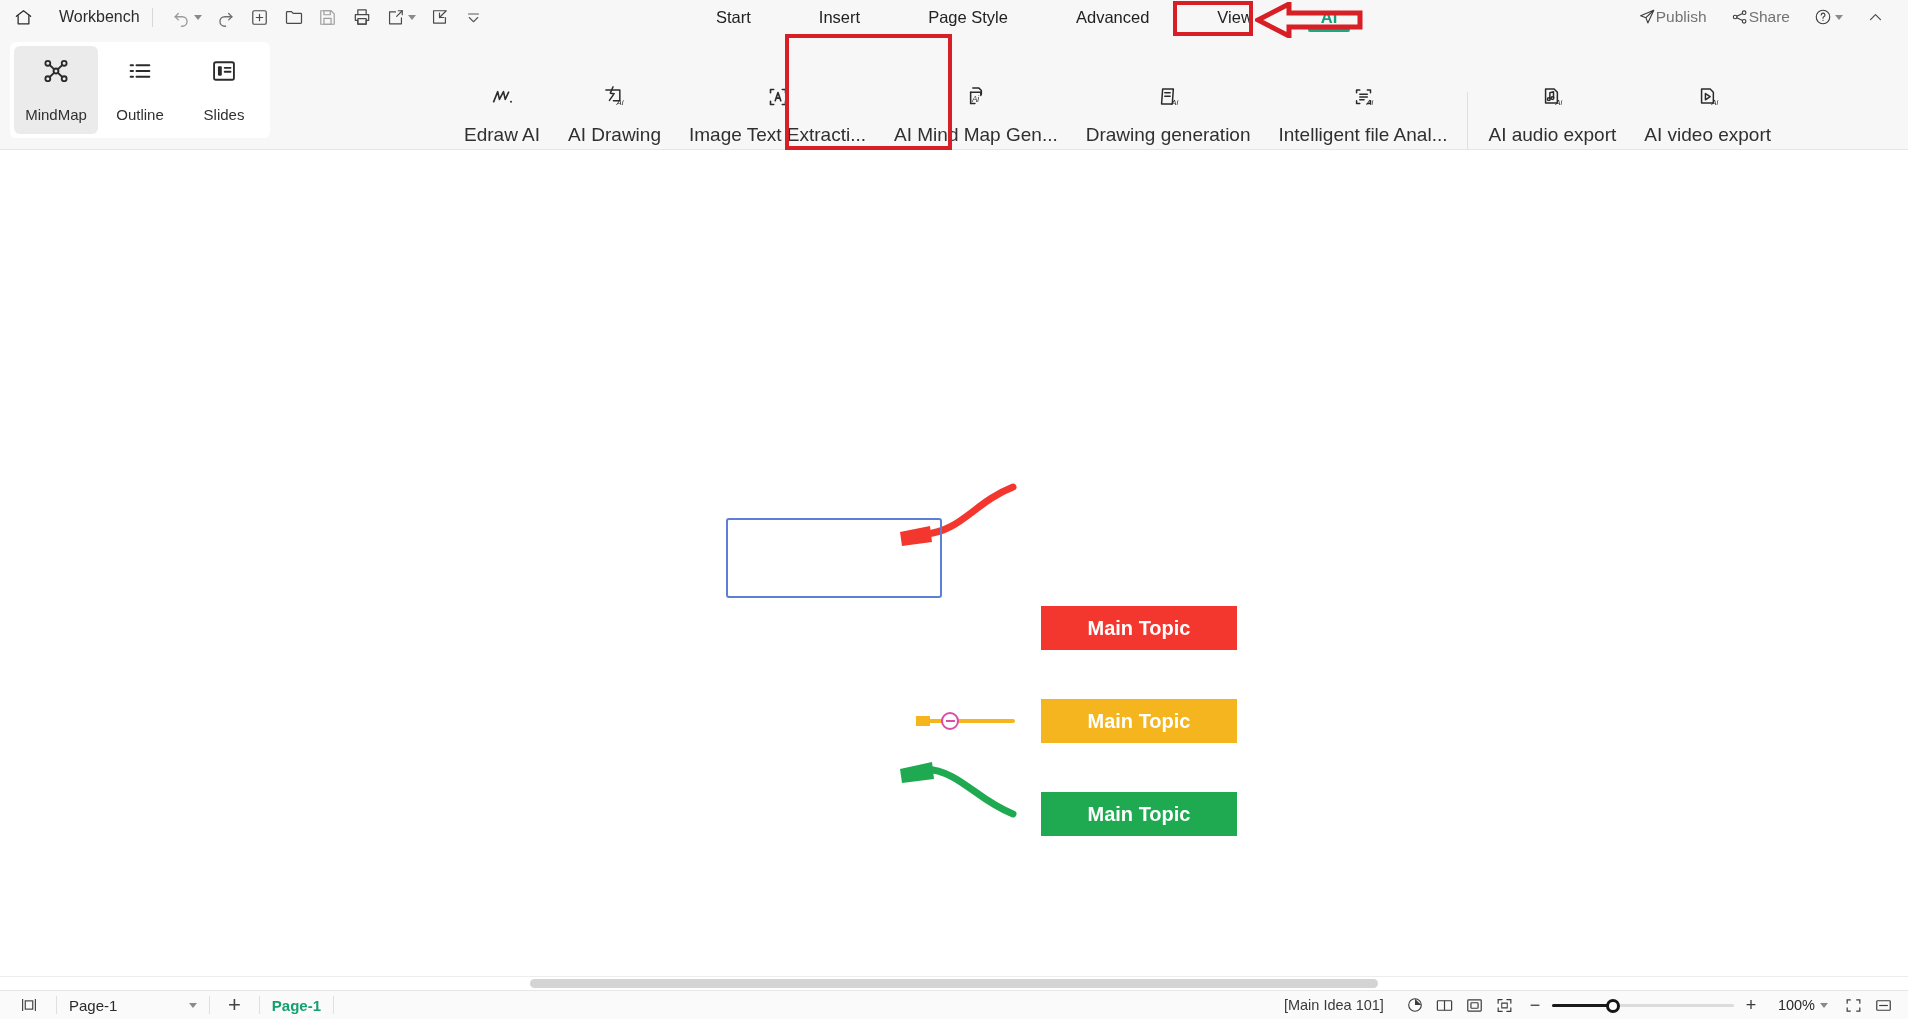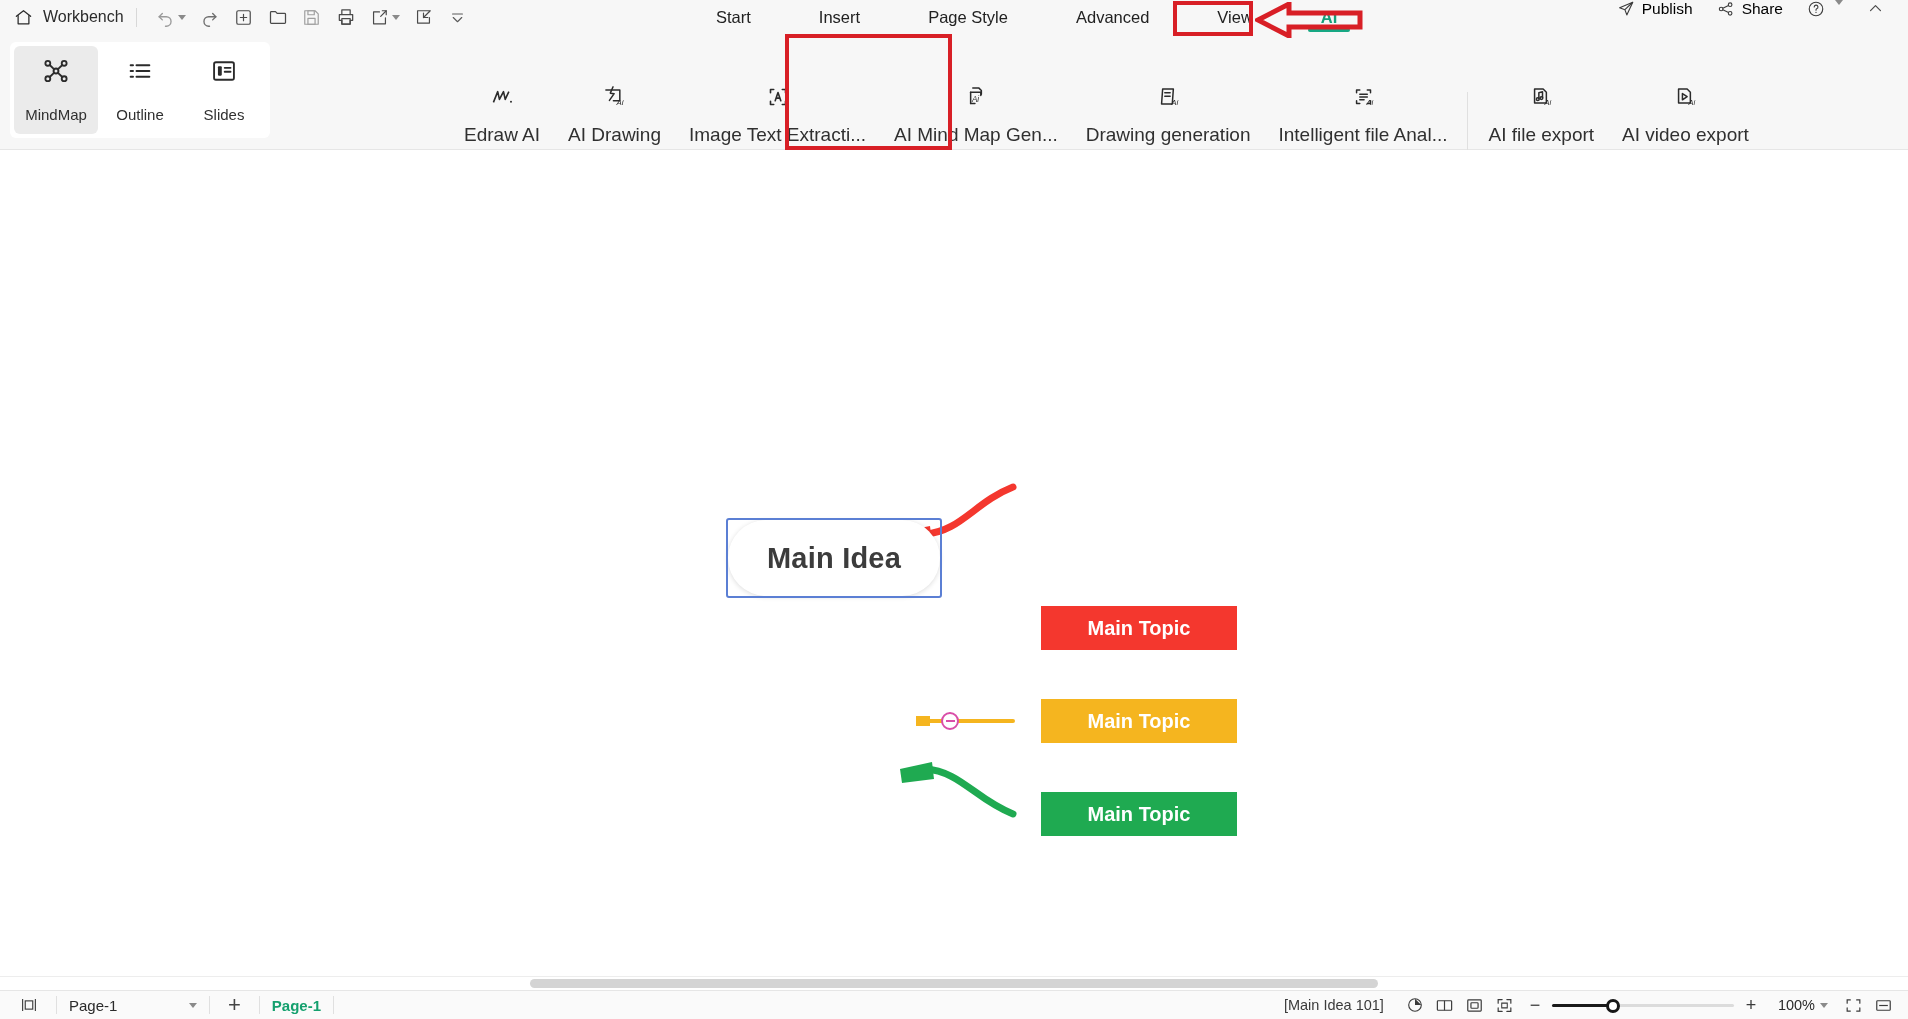--- a/index.html
+++ b/index.html
@@ -12,21 +12,21 @@
   }
   .app { position: relative; width: 1908px; height: 1019px; background:#fff; }
 
   
   .titlebar {
     position: absolute; left:0; top:0; width:1908px; height:34px;
     background:#f7f7f7;
     display:flex; align-items:center;
   }
   .tb-home {
-    display:flex; align-items:center; gap:10px;
+    display:flex; align-items:center; gap:26px;
     margin-left:14px; height:34px; cursor:default;
   }
   .tb-home .label { font-size:16px; color:#2b2b2b; }
   .tb-sep { width:1px; height:19px; background:#d8d8d8; margin:0 12px; }
   .tb-icons { display:flex; align-items:center; gap:0px; }
   .tb-btn {
     width:34px; height:30px; display:flex; align-items:center; justify-content:center;
     cursor:default;
   }
   .tb-btn.wdrop { width:44px; }
@@ -66,22 +66,22 @@
   .hl-mindmapgen {
     position:absolute; left:785px; top:34px; width:167px; height:116px;
     border:4px solid #d81f26; pointer-events:none;
   }
 
   .tb-right {
     position:absolute; right:12px; top:0; height:34px;
     display:flex; align-items:center; gap:0;
   }
   .tb-right .item {
-    display:flex; align-items:flex-start; gap:7px; padding:0 12px; height:34px;
-    font-size:15.5px; color:#000000; cursor:default;
+    display:flex; align-items:center; padding:0 12px; height:34px;
+    font-size:15.5px; color:#737373; cursor:default;
   }
 
   
   .ribbon {
     position:absolute; left:0; top:34px; width:1908px; height:116px;
     background:#f7f7f7; border-bottom:1px solid #e6e6e6;
   }
   .ribbon-left {
     position:absolute; left:10px; top:8px;
     display:flex; align-items:flex-start; gap:0px;
@@ -430,21 +430,21 @@
       <div class="ri">
         <span>
           <svg class="icon" width="30" height="30" viewBox="0 0 28 28" fill="none" stroke="#2b2b2b" stroke-width="1.4" stroke-linecap="round" stroke-linejoin="round">
               <path d="M8 6.5h8l3 3v10H8z"></path>
               <path d="M12 15.6V10l3.4-.9v5.4"></path>
               <circle cx="11" cy="16" r="1.3"></circle>
               <circle cx="14.4" cy="15" r="1.3"></circle>
               <text x="17.2" y="21.6" font-size="7" fill="#2b2b2b" stroke="none" font-family="Liberation Sans, sans-serif" font-style="italic">Ai</text>
             </svg>
         </span>
-        <span class="cap">AI file export</span>
+        <span class="cap">AI audio export</span>
       </div>
 
       <div class="ri">
         <span>
           <svg class="icon" width="30" height="30" viewBox="0 0 28 28" fill="none" stroke="#2b2b2b" stroke-width="1.4" stroke-linecap="round" stroke-linejoin="round">
               <path d="M8 6.5h8l3 3v10H8z"></path>
               <path d="m11.6 10.8 4.4 2.9-4.4 2.9z"></path>
               <text x="17.2" y="21.6" font-size="7" fill="#2b2b2b" stroke="none" font-family="Liberation Sans, sans-serif" font-style="italic">Ai</text>
             </svg>
         </span>
@@ -481,23 +481,20 @@
       <path d="M925 384 C 960 382, 975 352, 1013 337" fill="none" stroke="#f4372e" stroke-width="7" stroke-linecap="round"></path>
       <path d="M900 382 L 930 376 L 932 392 L 902 396 Z" fill="#f4372e"></path>
 
       <path d="M925 571 L 1013 571" fill="none" stroke="#f5b51f" stroke-width="4" stroke-linecap="round"></path>
       <rect x="916" y="566" width="14" height="10" fill="#f5b51f"></rect>
 
       <path d="M925 759 C 960 761, 975 789, 1013 804" fill="none" stroke="#1faa51" stroke-width="7" stroke-linecap="round" transform="translate(0,-140)"></path>
       <path d="M900 622 L 932 615 L 934 632 L 902 636 Z" fill="#1faa51" transform="translate(0,-3)"></path>
     </svg>
 
-    <div class="node node-center">
-      <span>Main Idea</span>
-    </div>
     <div class="sel-box"></div>
 
     <div class="node node-topic nt-red">
       <span>Main Topic</span>
     </div>
     <div class="node node-topic nt-yellow">
       <span>Main Topic</span>
     </div>
     <div class="node node-topic nt-green">
       <span>Main Topic</span>

